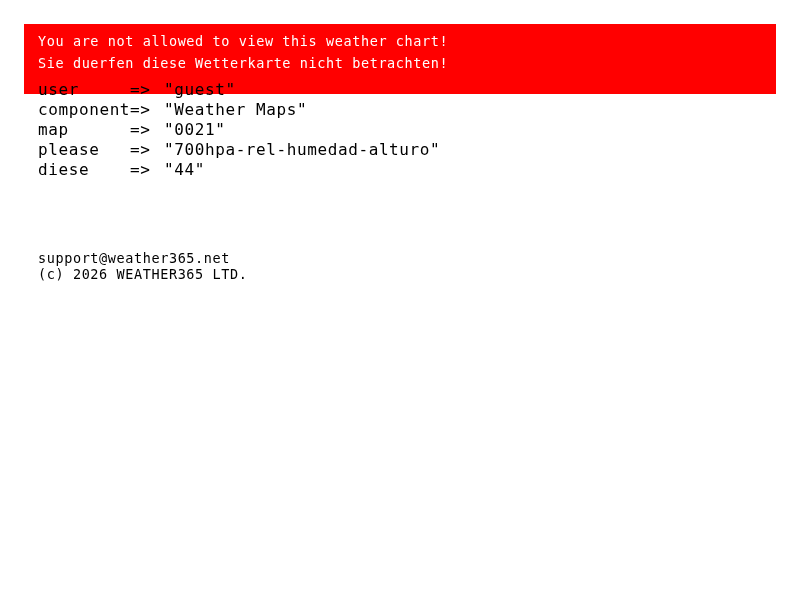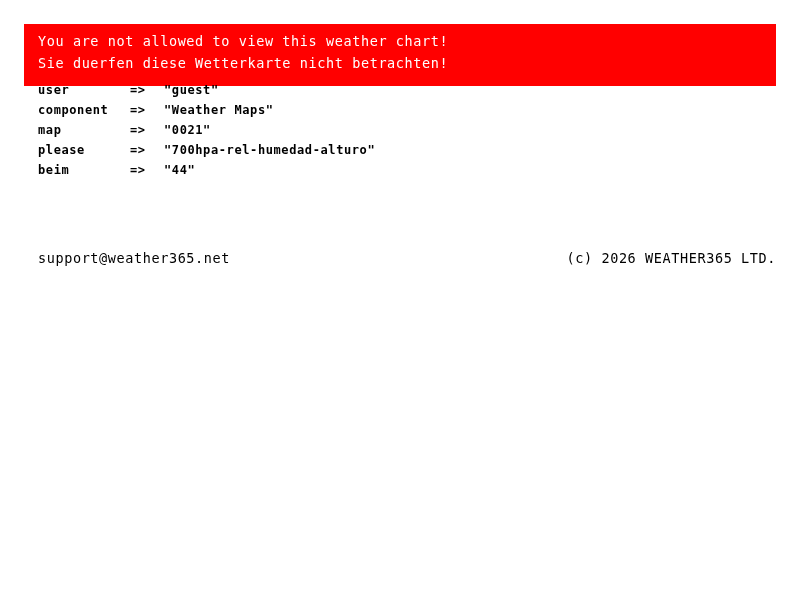--- a/index.html
+++ b/index.html
@@ -18,21 +18,21 @@
   .page {
     position: relative;
     width: 800px;
     height: 600px;
   }
   .banner {
     position: absolute;
     left: 24px;
     width: 752px;
     box-sizing: border-box;
-    padding: 6px 14px 12px 14px;
+    padding: 6px 14px 20px 14px;
     line-height: 22px;
     letter-spacing: 0.6px;
     font-size: 13.5px;
     white-space: nowrap;
   }
   .banner-error {
     top: 24px;
     background: #ff0000;
     color: #ffffff;
   }
@@ -48,23 +48,22 @@
     position: absolute;
     left: 38px;
     top: 80px;
     width: 740px;
   }
   .param-row {
     display: flex;
     line-height: 20px;
     height: 20px;
     letter-spacing: 0.6px;
-    font-size: 12px;
+    font-size: 16px;
     white-space: nowrap;
-    font-weight: bold;
   }
   .param-key {
     width: 92px;
     flex: 0 0 92px;
   }
   .param-arrow {
     width: 34px;
     flex: 0 0 34px;
   }
   .param-val {
@@ -74,20 +73,21 @@
     position: absolute;
     left: 38px;
     top: 250px;
     width: 738px;
     display: flex;
     justify-content: space-between;
     align-items: baseline;
     letter-spacing: 0.6px;
     font-size: 13.5px;
     white-space: nowrap;
+    flex-direction: column;
   }
   .footer-right {
   }
 </style>
 </head>
 <body>
 
 <div class="page">
 
   <div class="banner banner-error">
@@ -110,21 +110,21 @@
       <span class="param-key">map</span>
       <span class="param-arrow">=&gt;</span>
       <span class="param-val">"0021"</span>
     </div>
     <div class="param-row">
       <span class="param-key">please</span>
       <span class="param-arrow">=&gt;</span>
       <span class="param-val">"700hpa-rel-humedad-alturo"</span>
     </div>
     <div class="param-row">
-      <span class="param-key">beim</span>
+      <span class="param-key">diese</span>
       <span class="param-arrow">=&gt;</span>
       <span class="param-val">"44"</span>
     </div>
   </div>
 
 
   <div class="footer">
     <span>support@weather365.net</span>
     <span class="footer-right">(c) 2026 WEATHER365 LTD.</span>
   </div>

